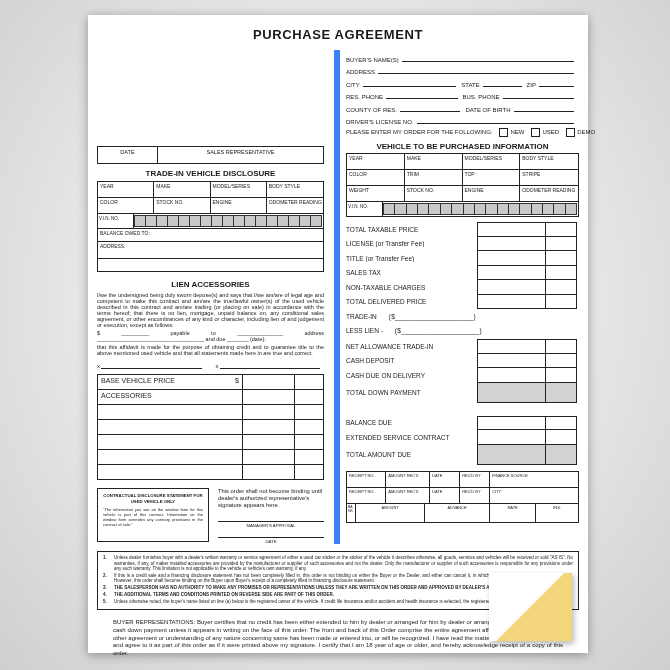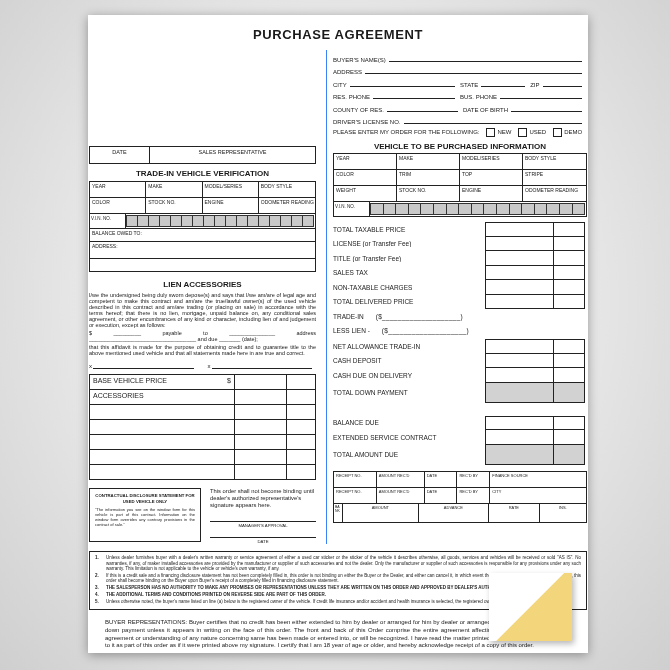--- a/index.html
+++ b/index.html
@@ -1,24 +1,24 @@
 <!DOCTYPE html>
 <html><head>
 <meta charset="utf-8">
 <style>
   html,body{margin:0;padding:0}
   body{width:670px;height:670px;font-family:"Liberation Sans",sans-serif;color:#1a1a1a;}
   .stage{position:relative;width:670px;height:670px;overflow:hidden;
     background:radial-gradient(ellipse at 50% 45%, #f1f1f1 0%, #e6e6e6 55%, #cfcfcf 100%);}
   .page{position:absolute;left:88px;top:15px;width:500px;height:638px;background:#fff;
-    box-sizing:border-box;padding:0 1px;box-shadow:0 2px 10px rgba(0,0,0,.35);}
+    box-sizing:border-box;padding:0 9px;box-shadow:0 2px 10px rgba(0,0,0,.35);}
   .title{margin-top:12px;text-align:center;font-size:13px;font-weight:bold;letter-spacing:.6px}
   .main{display:flex;margin-top:8px}
   .col-left{width:237px;box-sizing:border-box;padding-right:10px}
-  .col-right{flex:1;border-left:1px solid #3b82f6;box-sizing:border-box;padding-left:6px;min-width:0}
+  .col-right{flex:1;border-left:6px solid #3b82f6;box-sizing:border-box;padding-left:6px;min-width:0}
   .sp1{height:96px}
   
   .tt{border:1px solid #222}
   .tr{display:flex;border-bottom:1px solid #222}
   .tr:last-child{border-bottom:none}
   .td{box-sizing:border-box;border-right:1px solid #222;font-size:5px;padding:1px 2px;overflow:hidden;white-space:nowrap}
   .td:last-child{border-right:none}
   .c4{width:25%}
   .h15{height:15px}.h12{height:12px}.h16{height:16px}
   .daterep{display:flex;border:1px solid #222;height:16px}
@@ -98,21 +98,21 @@
     <div class="main">
 
       <div class="col-left">
         <div class="sp1"></div>
 
         <div class="daterep">
           <div class="dr1">DATE</div>
           <div class="dr2">SALES REPRESENTATIVE</div>
         </div>
 
-        <div class="sec-head">TRADE-IN VEHICLE VERIFICATION</div>
+        <div class="sec-head">TRADE-IN VEHICLE DISCLOSURE</div>
 
         <div class="tt">
           <div class="tr h15">
             <div class="td c4">YEAR</div>
             <div class="td c4">MAKE</div>
             <div class="td c4">MODEL/SERIES</div>
             <div class="td c4">BODY STYLE</div>
           </div>
           <div class="tr h15">
             <div class="td c4">COLOR</div>

